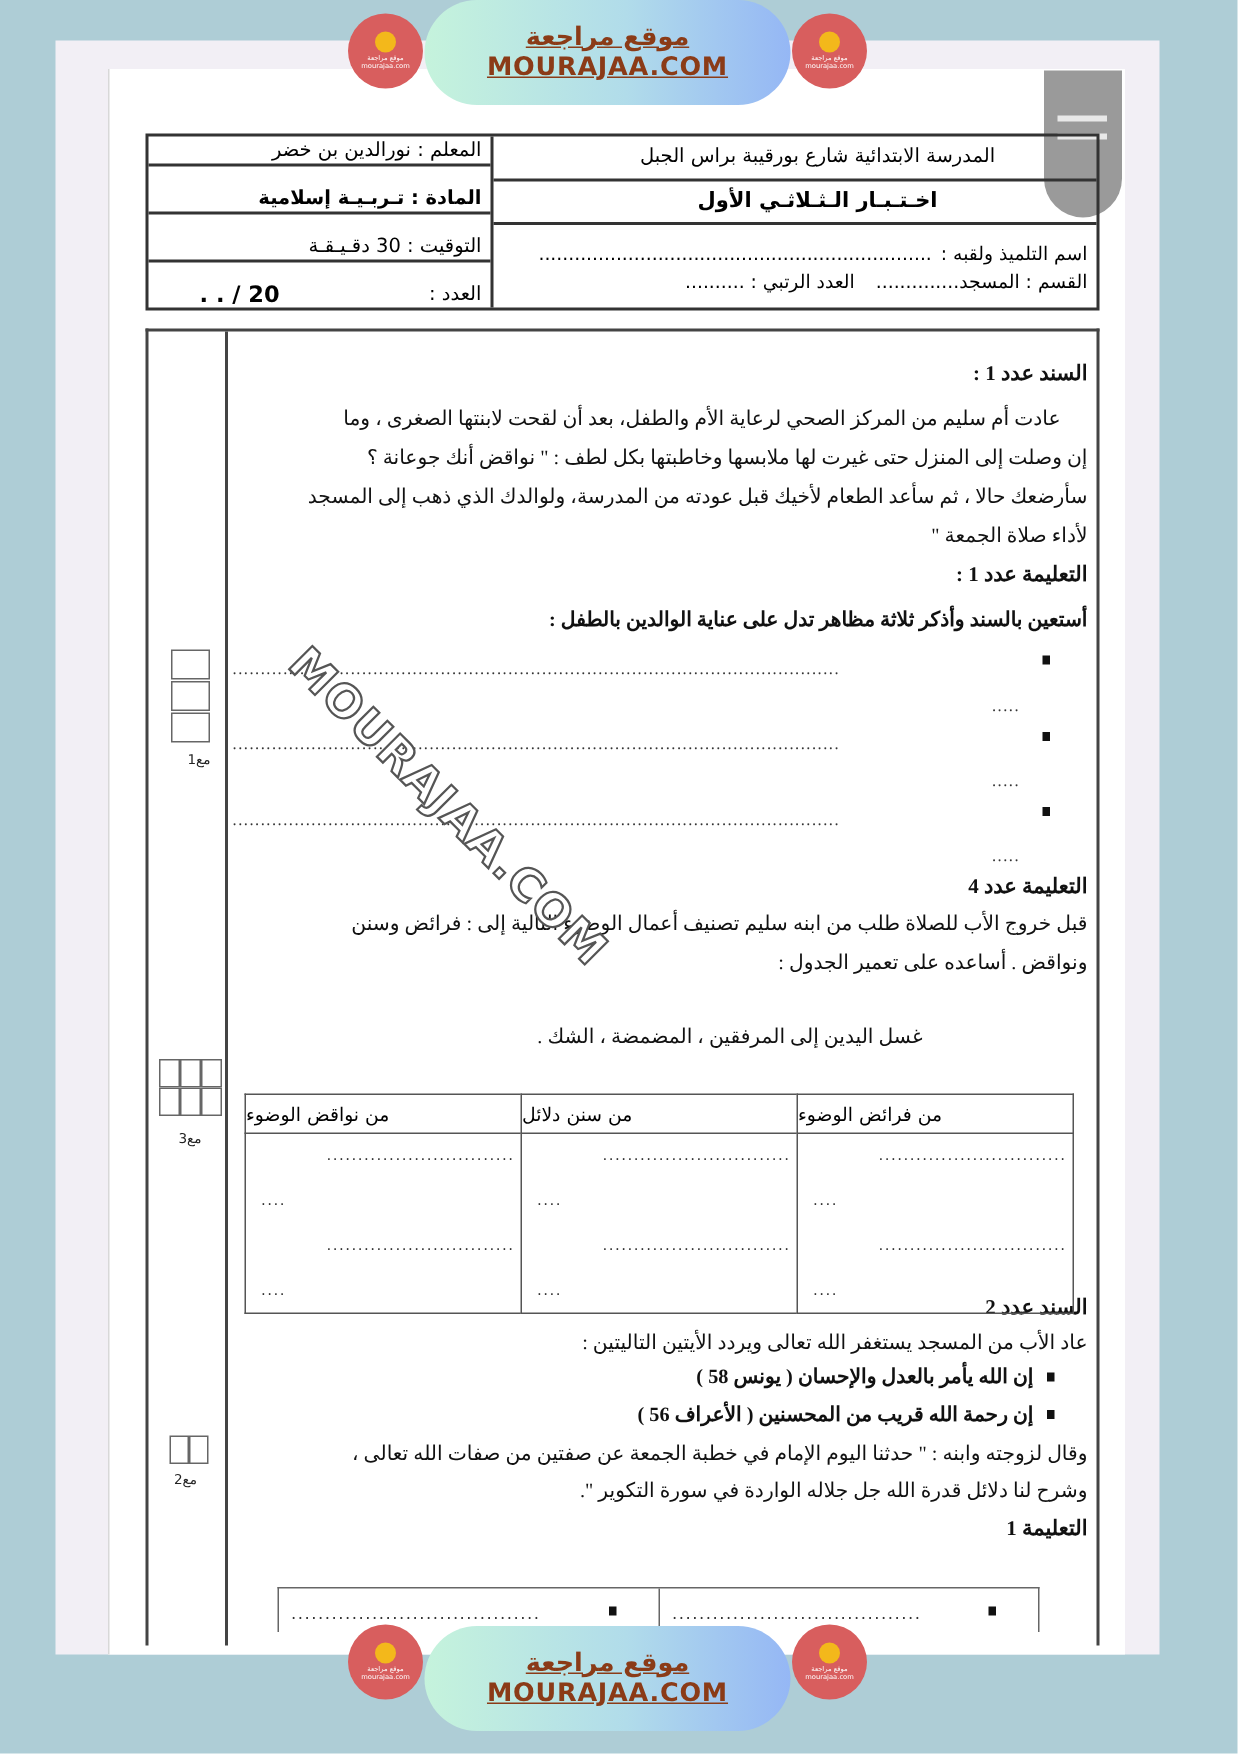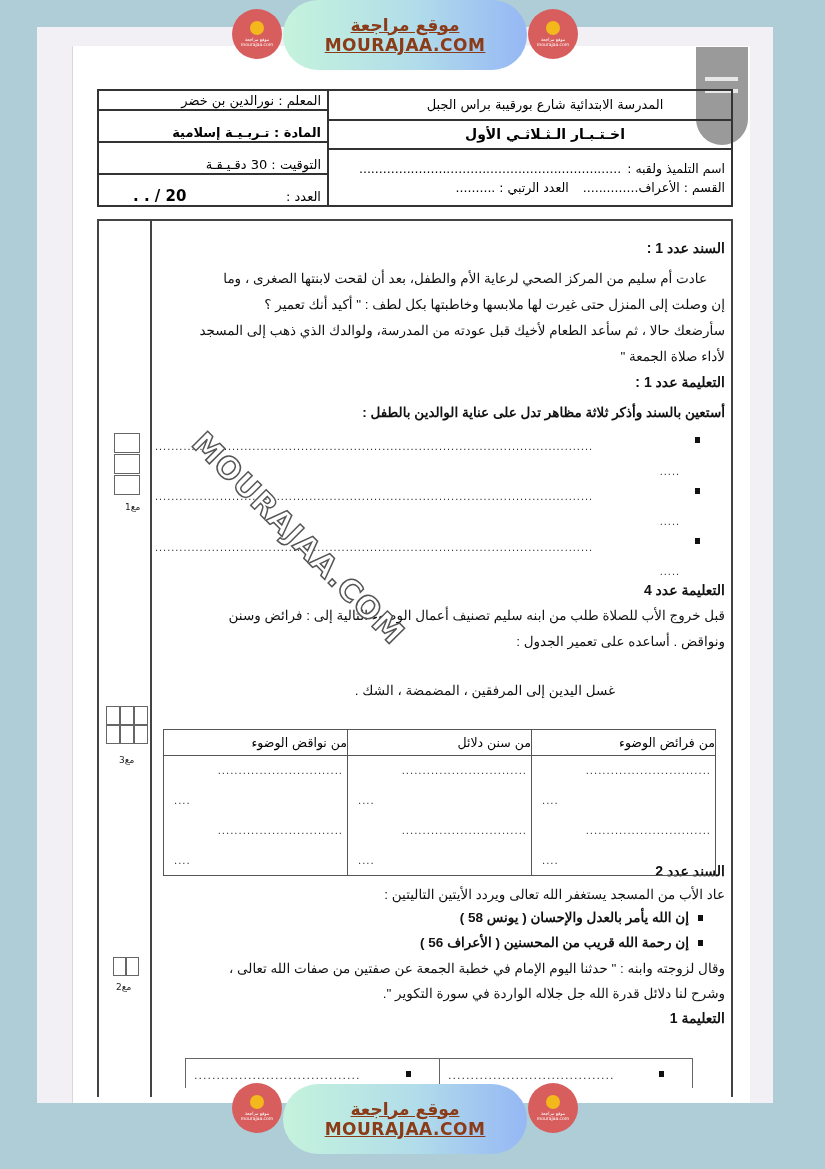--- a/index.html
+++ b/index.html
@@ -16,21 +16,21 @@
   .paper {
     position: absolute; left: 72px; top: 46px; width: 678px; height: 1057px;
     background: #ffffff;
     border-left: 1px solid #d8d8d8;
   }
   .bookmark {
     position: absolute; left: 696px; top: 47px; width: 52px; height: 98px;
     background: #9a9a9a; border-radius: 0 0 26px 26px;
   }
   .bookmark .bar { position: absolute; left: 9px; width: 33px; height: 4px; background: #e8e8e8; }
-  .doc { position: absolute; direction: rtl; color: #111; font-family: Liberation Sans, sans-serif; }
+  .doc { position: absolute; direction: rtl; color: #111; font-family: Liberation Serif, serif; }
 
   
   .hdr {
     position: absolute; left: 97px; top: 89px; width: 636px; height: 118px;
     border: 2px solid #333; direction: rtl; display: grid;
     grid-template-columns: 404px 1fr;
   }
   .hdr .right { border-left: 2px solid #333; display: flex; flex-direction: column; }
   .hdr .left { display: flex; flex-direction: column; gap: 12px; }
   .hdr .cell { flex: 1; border-bottom: 2px solid #333; display: flex; align-items: center; padding: 0 6px; font-size: 13px; white-space: nowrap; }
@@ -52,21 +52,21 @@
   .score-label { position: absolute; font-size: 9px; color: #222; direction: rtl; }
   .t { position: absolute; right: 0; font-size: 13.5px; white-space: nowrap; color: #111; }
   .b { font-weight: bold; }
   .dots { position: absolute; font-size: 11px; letter-spacing: 1px; color: #333; white-space: nowrap; overflow: hidden; }
   .bullet { position: absolute; width: 5px; height: 6px; background: #111; }
 
   table.wudu {
     position: absolute; left: 163px; top: 729px; width: 553px; border-collapse: collapse;
     direction: rtl; font-size: 12.5px;
   }
-  table.wudu th { border: 1.5px solid #555; height: 26px; font-weight: normal; text-align: right; }
+  table.wudu th { border: 1.5px solid #555; height: 26px; font-weight: normal; text-align: left; }
   table.wudu td { border-left: 1.5px solid #555; border-right: 1.5px solid #555; height: 30px; font-size: 10px; letter-spacing: 1px; color: #333; padding: 0 4px; }
   table.wudu td.end { text-align: left; padding-left: 10px; }
   table.wudu tr:last-child td { border-bottom: 1.5px solid #555; }
 
   .ans-box {
     position: absolute; left: 185px; top: 1058px; width: 508px; height: 30px;
     border: 1.5px solid #666; border-bottom: none; display: grid; grid-template-columns: 1fr 1fr; direction: rtl;
   }
   .ans-box > div { position: relative; border-left: 1.5px solid #666; }
   .ans-box > div:last-child { border-left: none; }
@@ -108,21 +108,21 @@
 <div class="hdr">
   <div class="right">
     <div class="cell center">المدرسة الابتدائية شارع بورقيبة  براس الجبل</div>
     <div class="cell center bold">اخـتـبـار الـثـلاثـي الأول</div>
     <div class="stack">
       <div style="display:flex;gap:6px">
         <span>اسم التلميذ ولقبه :</span>
         <span style="overflow:hidden">..................................................................</span>
       </div>
       <div style="display:flex;gap:14px">
-        <span>القسم : الأعراف..............</span>
+        <span>القسم : المسجد..............</span>
         <span>العدد الرتبي : ..........</span>
       </div>
     </div>
   </div>
   <div class="left">
     <div class="cell">المعلم : نورالدين بن خضر</div>
     <div class="cell bold" style="font-size:13px">المادة :  تـربـيـة إسلامية</div>
     <div class="cell">التوقيت : 30 دقـيـقـة</div>
     <div class="cell" style="justify-content:space-between">
       <span>العدد :</span>
@@ -150,21 +150,21 @@
     <div class="score" style="left:14px;top:736px;width:13px;height:19px"></div>
     <div class="score" style="left:27px;top:736px;width:13px;height:19px"></div>
     <div class="score-label" style="left:17px;top:761px">مع2</div>
   </div>
 </div>
 
 <div class="doc" style="left:155px;top:0;width:570px;height:1169px">
 
   <div class="t b" style="top:240px;font-size:14px">السند عدد 1 :</div>
   <div class="t" style="top:270px;right:18px">عادت أم سليم من المركز الصحي لرعاية الأم والطفل، بعد أن لقحت لابنتها الصغرى ، وما</div>
-  <div class="t" style="top:296px">إن وصلت إلى المنزل حتى غيرت لها ملابسها وخاطبتها بكل لطف : " أكيد أنك تعمير ؟</div>
+  <div class="t" style="top:296px">إن وصلت إلى المنزل حتى غيرت لها ملابسها وخاطبتها بكل لطف : " نواقض أنك جوعانة ؟</div>
   <div class="t" style="top:322px">سأرضعك حالا ، ثم سأعد الطعام لأخيك قبل عودته من المدرسة، ولوالدك الذي ذهب إلى المسجد</div>
   <div class="t" style="top:348px">لأداء صلاة الجمعة "</div>
 
   <div class="t b" style="top:374px;font-size:14px">التعليمة عدد 1 :</div>
   <div class="t b" style="top:404px">أستعين بالسند وأذكر ثلاثة مظاهر تدل على عناية الوالدين بالطفل :</div>
 
   <div class="bullet" style="right:25px;top:437px"></div>
   <div class="dots" style="right:45px;top:440px;width:525px;direction:ltr">............................................................................................................</div>
   <div class="dots" style="right:45px;top:465px">.....</div>
 

